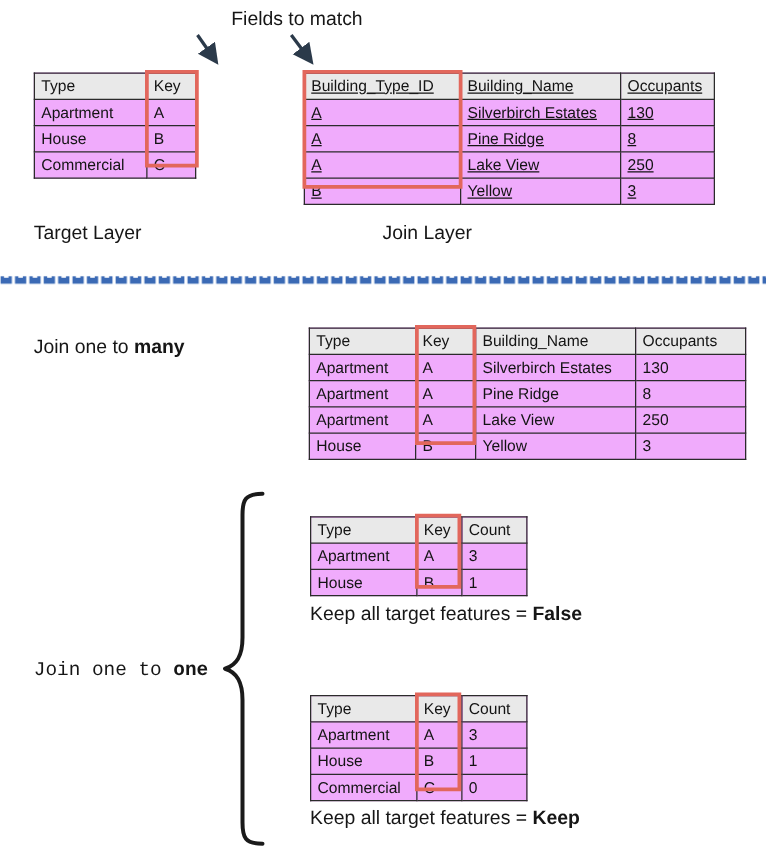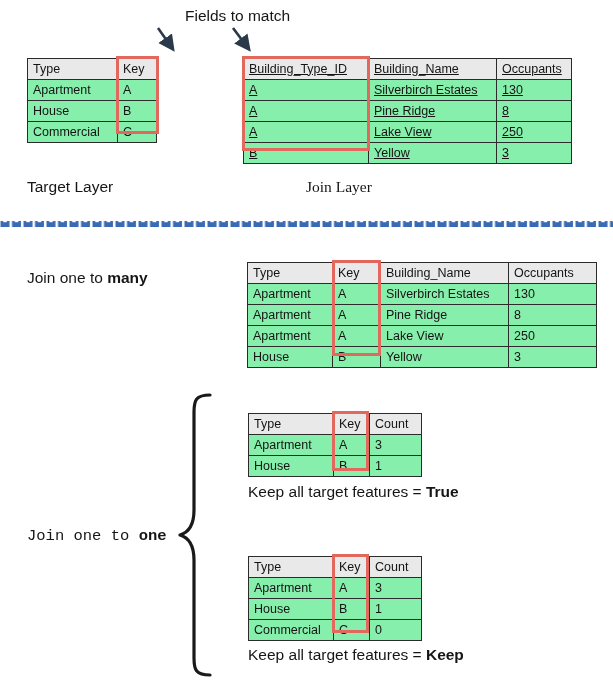--- a/index.html
+++ b/index.html
@@ -26,21 +26,21 @@
     color: #161616;
     white-space: nowrap;
   }
   .label.big { font-size: 15.5px; }
   .label b { font-weight: bold; }
 
   
   table.grid {
     border-collapse: collapse;
     table-layout: fixed;
-    background: #86efac;
+    background: #f0abfc;
     font-size: 12.5px;
     line-height: 14px;
     color: #141414;
   }
   table.grid th, table.grid td {
     border: 1px solid #2b2b2b;
     padding: 2px 5px 3px 5px;
     text-align: left;
     font-weight: normal;
     height: 15px;
@@ -147,21 +147,21 @@
     <tr>
       <td>B</td>
       <td>Yellow</td>
       <td>3</td>
     </tr>
   </tbody>
 </table>
 <div class="hl" style="left:242px; top:56px; width:128px; height:95px;"></div>
 
 <div class="abs label big" style="left:27px; top:177px;text-align:center;">Target Layer</div>
-<div class="abs label big" style="left:306px; top:177px;font-family:Liberation Serif, serif;">Join Layer</div>
+<div class="abs label big" style="left:306px; top:177px;">Join Layer</div>
 
 <svg class="divider" style="top:220px;" viewBox="0 0 613 9" preserveAspectRatio="none">
   <defs>
     <pattern id="dashpat" x="0" y="0" width="11.5" height="9" patternUnits="userSpaceOnUse">
       <rect x="0.5" y="1" width="9" height="6" fill="#3b6ab5"></rect>
       <rect x="3.2" y="0" width="3.6" height="2.2" fill="#ffffff"></rect>
     </pattern>
   </defs>
   <rect x="0" y="0" width="613" height="9" fill="url(#dashpat)"></rect>
 </svg>
@@ -245,21 +245,21 @@
     <tr>
       <td>House</td>
       <td>B</td>
       <td>1</td>
     </tr>
   </tbody>
 </table>
 <div class="hl" style="left:332px; top:411px; width:37px; height:60px;"></div>
 
 <div class="abs label big" style="left:248px; top:482px;">
-  <span>Keep all target features = </span><b>True</b>
+  <span>Keep all target features = </span><b>False</b>
 </div>
 
 <table class="grid" id="tbl-true" style="left:248px; top:556px; position:absolute;">
   <colgroup>
       <col style="width:85px">
       <col style="width:36px">
       <col style="width:52px">
     </colgroup>
   <thead>
       <tr>

